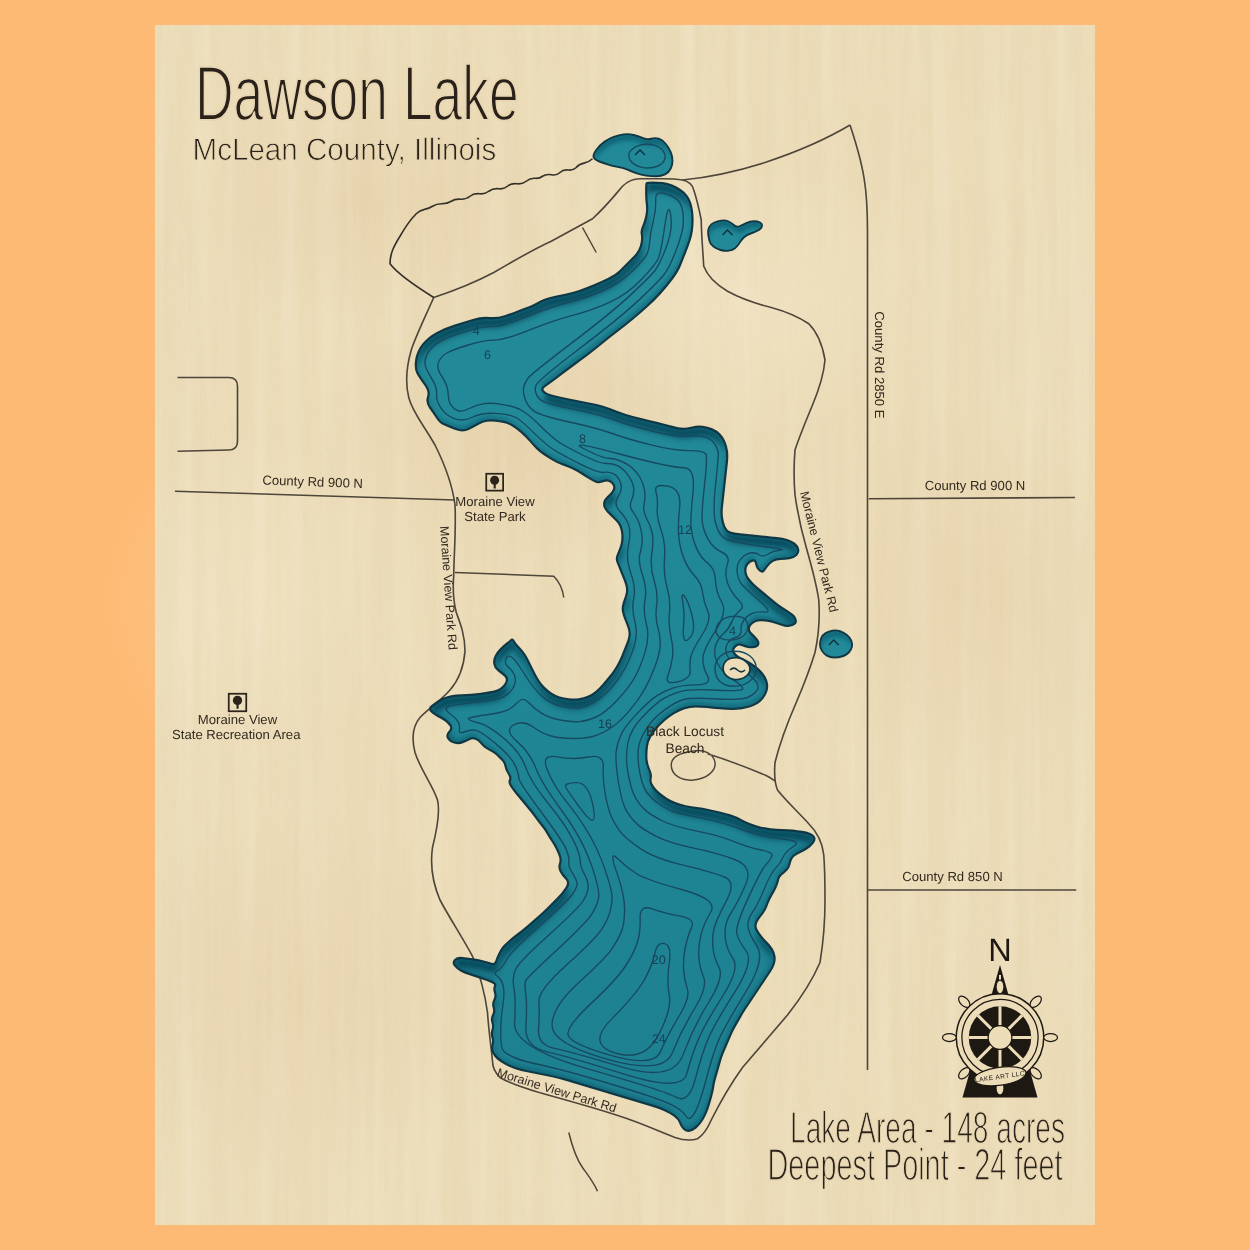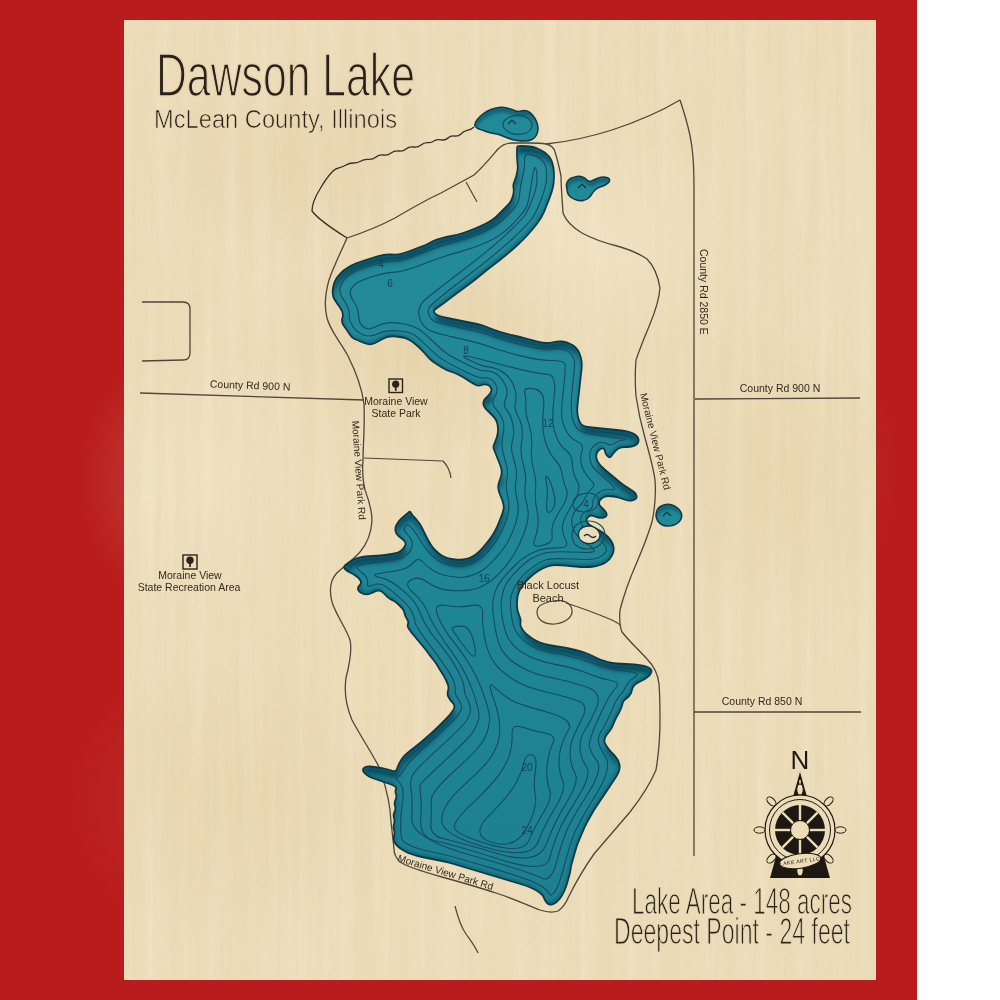--- a/index.html
+++ b/index.html
@@ -1,16 +1,16 @@
 <!DOCTYPE html>
 <html><head>
 <meta charset="utf-8">
 <style>
 html,body{margin:0;padding:0;background:#ffffff;}
-.page{width:917px;height:1000px;position:relative;background:#b91c1c;font-family:"Liberation Sans",sans-serif;}
+.page{width:1000px;height:1000px;position:relative;background:#fdba74;font-family:"Liberation Sans",sans-serif;}
 svg text{font-family:"Liberation Sans",sans-serif;}
 </style>
 </head>
 <body>
 <div class="page">
 <svg width="1000" height="1000" viewBox="0 0 1000 1000">
 <defs>
 <filter id="grain" x="0%" y="0%" width="100%" height="100%">
   <feTurbulence type="fractalNoise" baseFrequency="0.09 0.003" numOctaves="4" seed="11" result="n"></feTurbulence>
   <feColorMatrix in="n" type="matrix" values="0 0 0 0 0.74  0 0 0 0 0.62  0 0 0 0 0.40  1.9 0 0 0 -0.80"></feColorMatrix>

